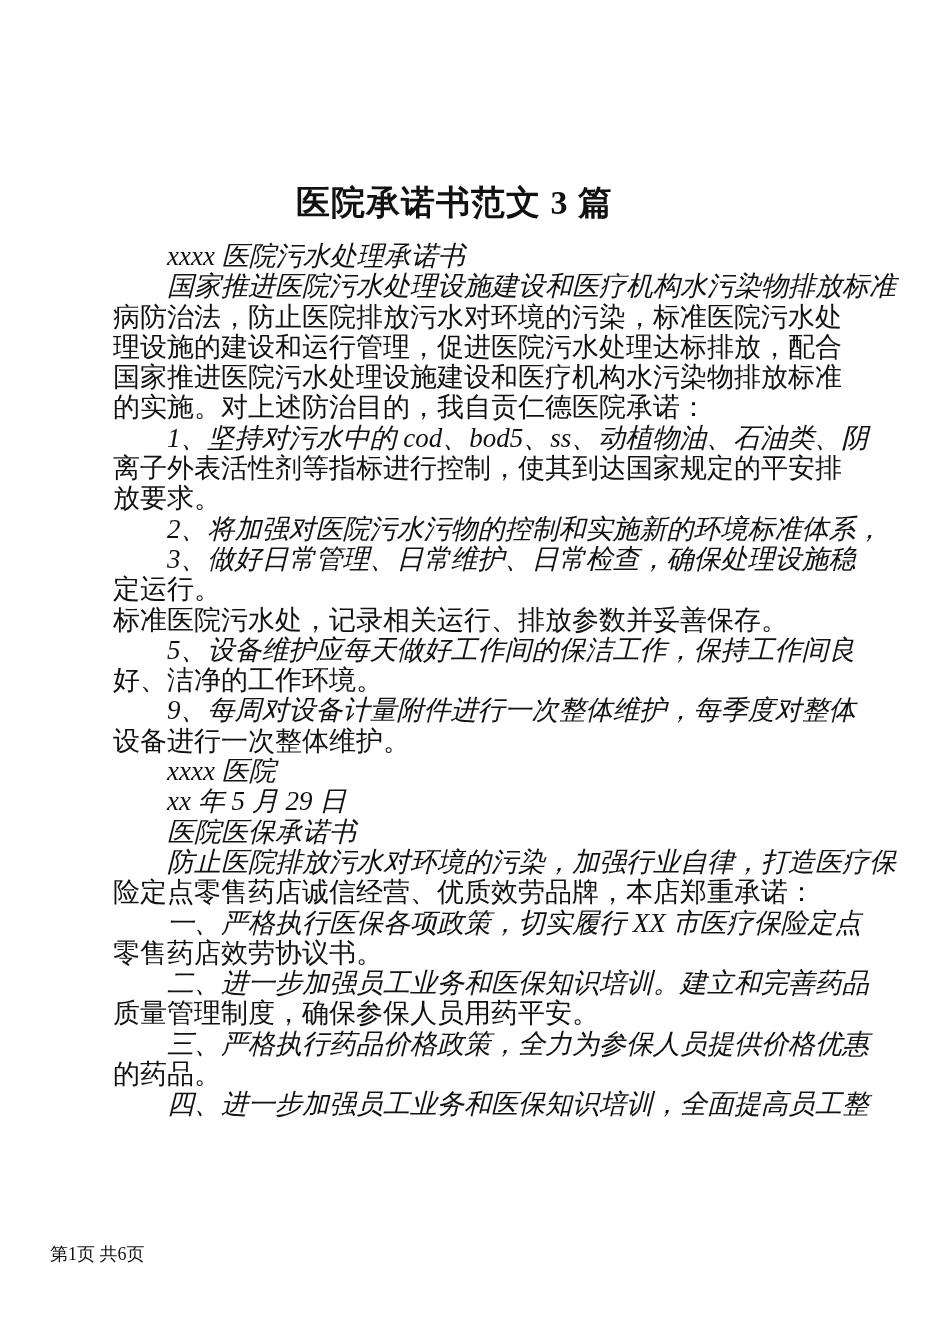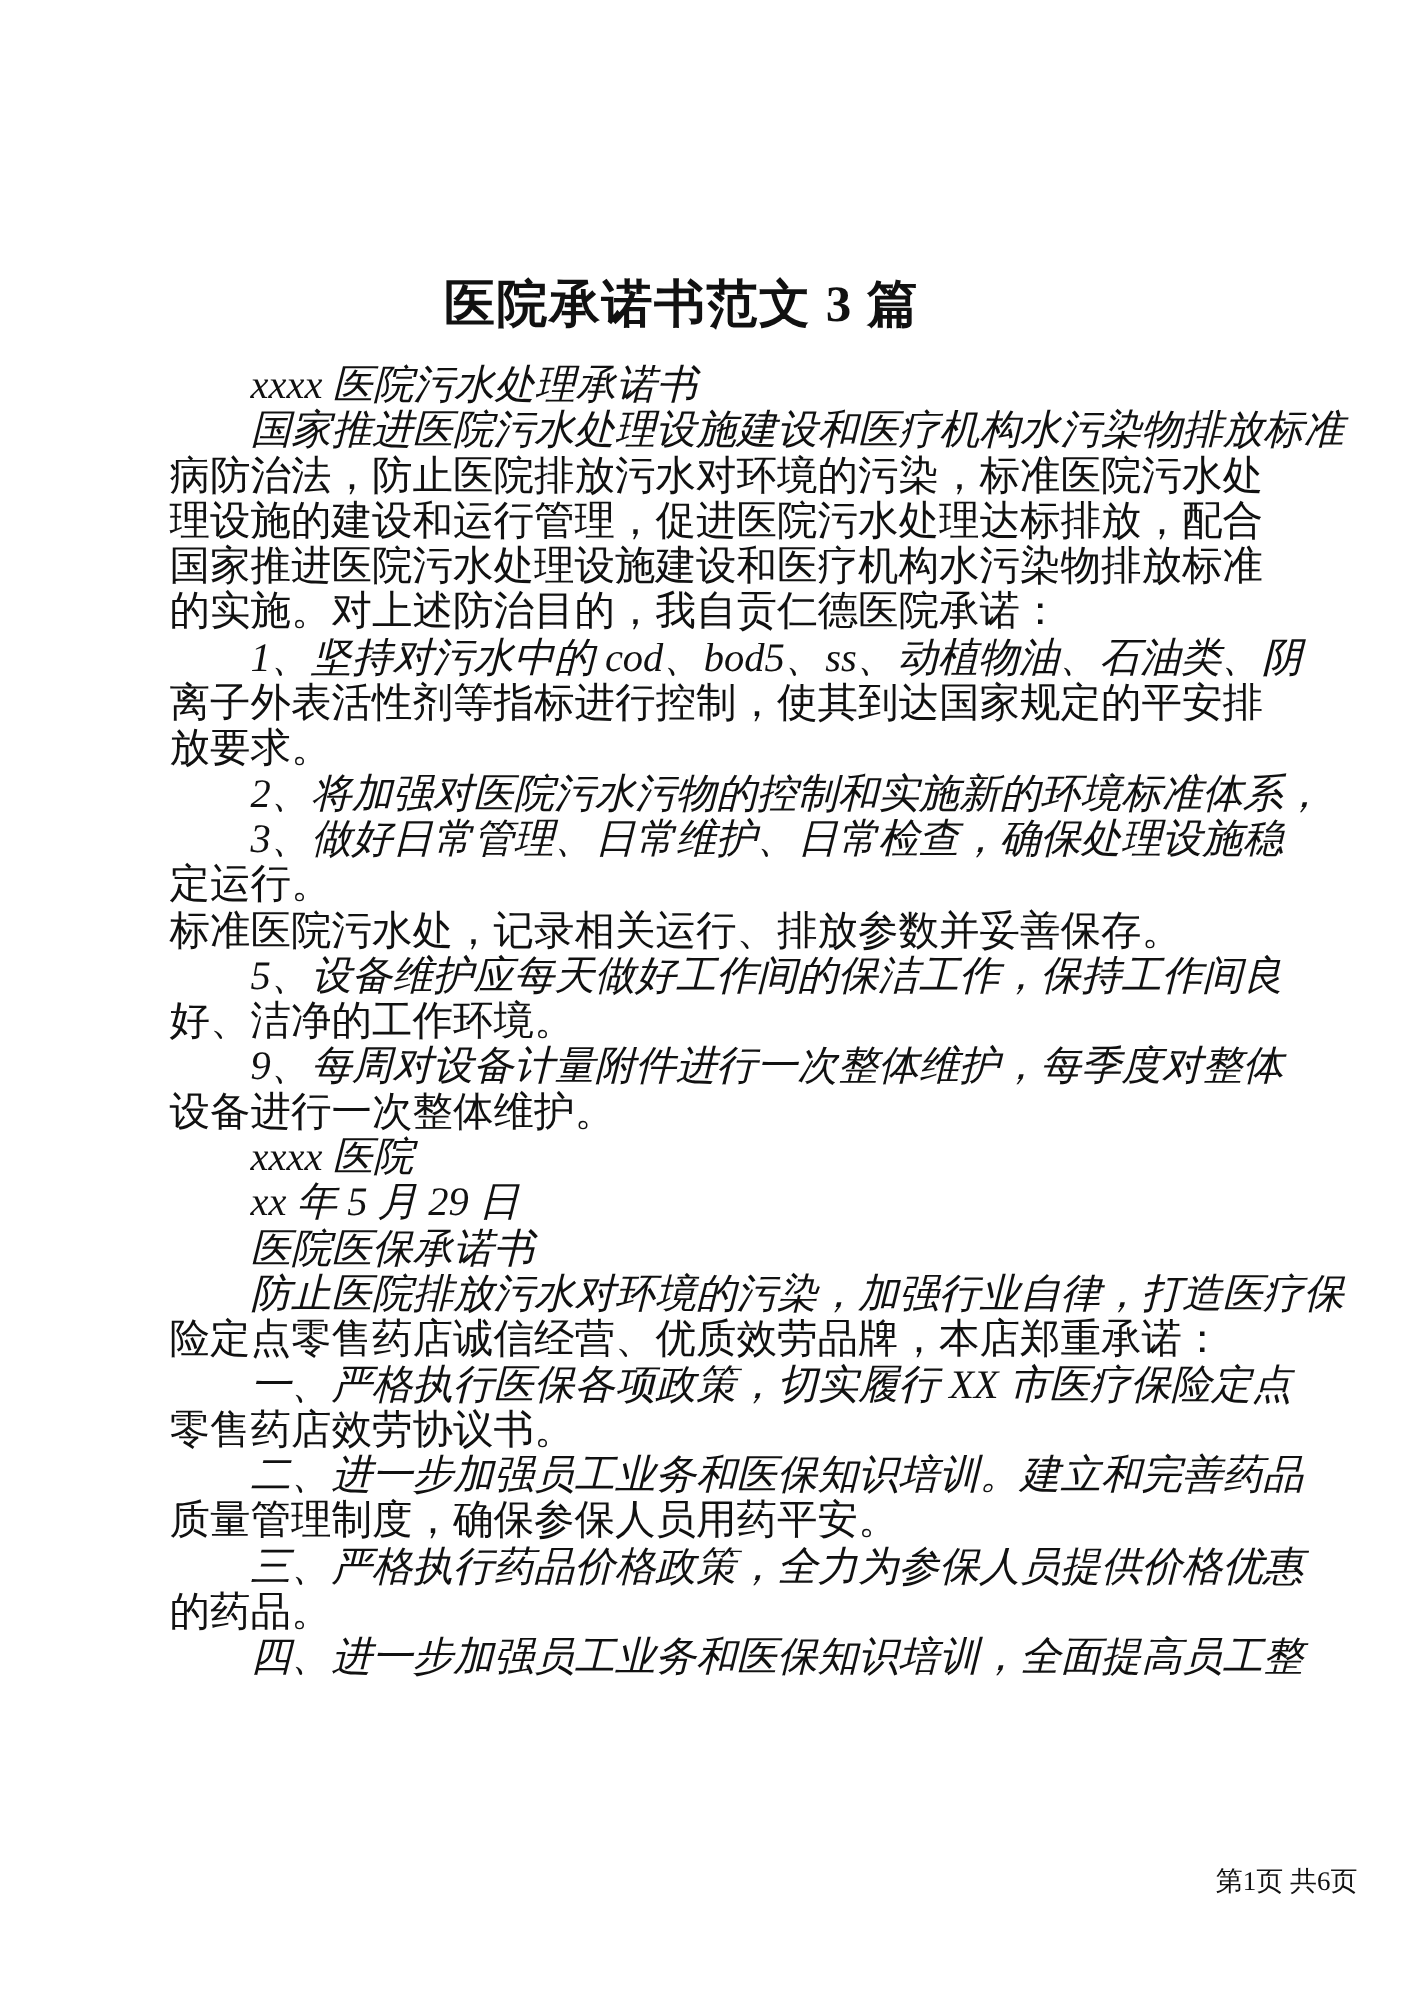--- a/index.html
+++ b/index.html
@@ -45,21 +45,21 @@
   .line.indent {
     padding-left: 54px;
     font-style: italic;
   }
   .footer {
     position: absolute;
     top: 1242px;
     left: 0;
     right: 4px;
     padding-left: 50px; 
-    text-align: right;
+    text-align: left;
     font-size: 18px;
     color: #111111;
   }
 </style>
 </head>
 <body>
 
 <div class="page">
 
   <h1 class="doc-title">医院承诺书范文 3 篇</h1>

